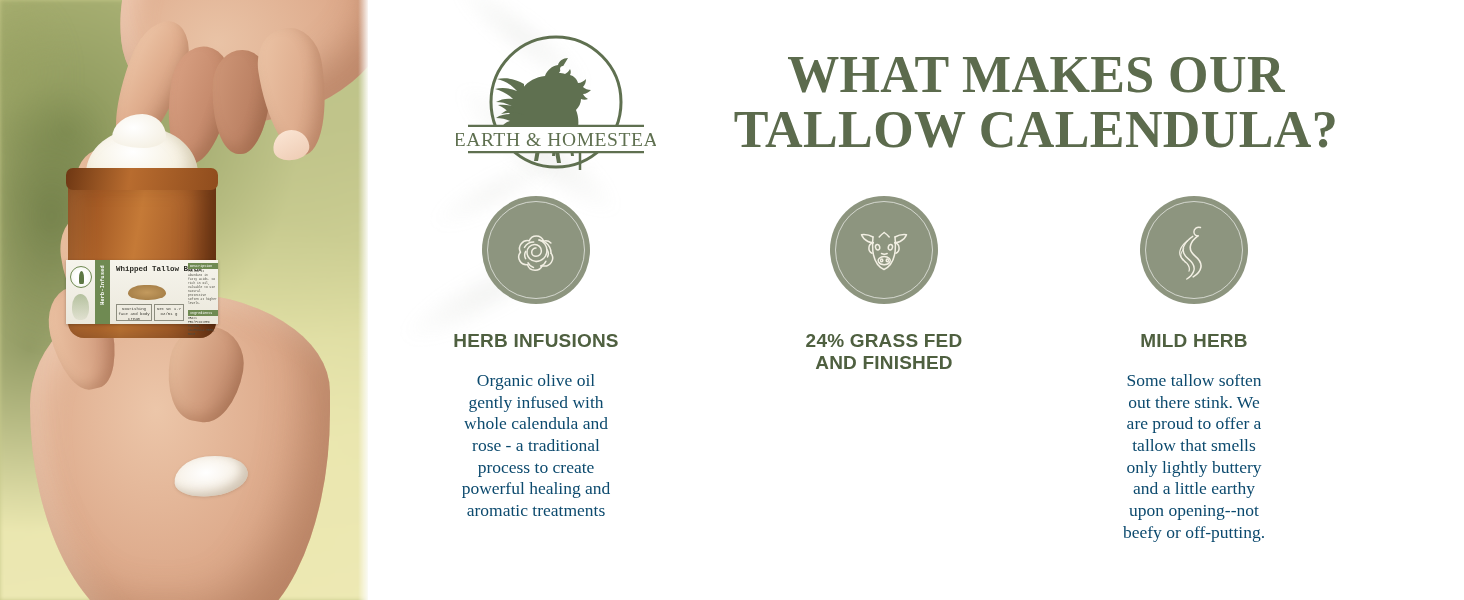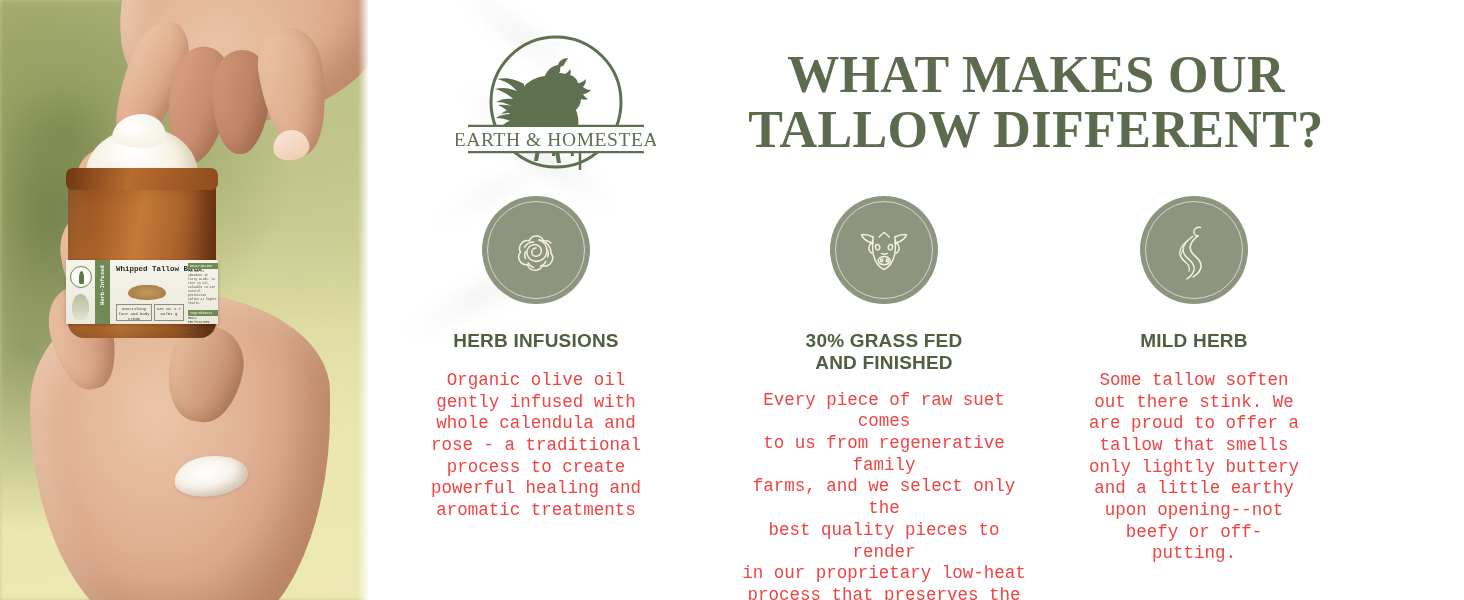--- a/index.html
+++ b/index.html
@@ -298,24 +298,24 @@
     font-family:"Liberation Sans", sans-serif;
     font-weight:700;
     font-size:19px;
     line-height:1.15;
     letter-spacing:.2px;
     color:#4f6040;
     white-space:pre-line;
   }
   .col-body {
     margin-top:18px;
-    font-family:Liberation Mono, monospace;
+    font-family:Liberation Serif, serif;
     font-size:17.5px;
     line-height:1.24;
-    color:#ef4444;
+    color:#0c4a6e;
     white-space:pre-line;
   }
   .col.c2 .col-body { margin-top:16px; font-size:17.5px; }
 </style>
 </head>
 <body>
 
 <div class="banner">
 
   <div class="photo">
@@ -393,21 +393,21 @@
           <line x1="124" y1="118" x2="124" y2="148" stroke="#5f7050" stroke-width="2.5"></line>
 
           <line x1="12" y1="104" x2="188" y2="104" stroke="#5f7050" stroke-width="2.6"></line>
           <line x1="12" y1="130" x2="188" y2="130" stroke="#5f7050" stroke-width="2.6"></line>
           <rect x="12" y="105" width="176" height="24" fill="#ffffff"></rect>
           <text x="100" y="124" text-anchor="middle" font-family="Liberation Serif, serif" font-size="19.5" letter-spacing="0.6" fill="#5f7050">HEARTH &amp; HOMESTEAD</text>
         </svg>
       </div>
 
       <h1 class="headline">WHAT MAKES OUR
-TALLOW DIFFERENT?</h1>
+TALLOW CALENDULA?</h1>
     </div>
 
     <div class="columns">
 
       <div class="col c1">
         <div class="badge">
           <svg width="64" height="64" viewBox="0 0 64 64" fill="none" stroke="#f2efe3" stroke-width="1.5" stroke-linecap="round" stroke-linejoin="round">
             <path d="M32 30c-2.4 0-4.3 1.9-4.3 4.2 0 2.3 1.9 4.1 4.3 4.1 3 0 5.4-2.4 5.4-5.3 0-3.6-3-6.5-6.6-6.5-4.3 0-7.8 3.5-7.8 7.8 0 5 4.1 9.1 9.2 9.1"></path>
             <path d="M32 43.4c6.1 0 11-4.9 11-10.9 0-5-3.4-9.2-8-10.5"></path>
             <path d="M35 22c4.6.6 8.6 3.3 10.6 7.2 1 1.9 1.5 4 1.5 6.2"></path>
@@ -445,29 +445,22 @@
             <ellipse cx="24.6" cy="25.2" rx="2.1" ry="2.8" transform="rotate(-12 24.6 25.2)"></ellipse>
             <ellipse cx="37.4" cy="25.2" rx="2.1" ry="2.8" transform="rotate(12 37.4 25.2)"></ellipse>
             <path d="M26 36.5c1.5-1.4 3.3-2.1 5.2-2.1s3.7.7 5.2 2.1c.9.9 1.1 2.3.5 3.4-.9 1.7-2.9 2.8-5.7 2.8s-4.8-1.1-5.7-2.8c-.6-1.1-.4-2.5.5-3.4z"></path>
             <ellipse cx="28.7" cy="38.4" rx="1.1" ry="1.4"></ellipse>
             <ellipse cx="34.3" cy="38.4" rx="1.1" ry="1.4"></ellipse>
             <path d="M31.2 10.5c-1.8 1.2-3.5 2.7-5 4.5"></path>
             <path d="M31.2 10.5c1.8 1.2 3.5 2.7 5 4.5"></path>
             <path d="M28.5 31.5c1.8.8 3.9.8 5.7 0"></path>
           </svg>
         </div>
-        <div class="col-title">30% GRASS FED
+        <div class="col-title">24% GRASS FED
 AND FINISHED</div>
-        <div class="col-body">Every piece of raw suet comes
-to us from regenerative family
-farms, and we select only the
-best quality pieces to render
-in our proprietary low-heat
-process that preserves the rich
-nutrients.</div>
       </div>
 
       <div class="col c3">
         <div class="badge">
           <svg width="58" height="64" viewBox="0 0 58 64" fill="none" stroke="#f2efe3" stroke-linecap="round" stroke-linejoin="round">
             <path d="M35.5 9.5c-3.4-1.1-6.7 1.3-6.6 4.4.1 2.6 2.1 4.1 4.2 4" stroke-width="1.4"></path>
             <path d="M33 17.8c-3.4 2.5-6 5.3-7.2 8.6-1.6 4.5.3 8.3 4.1 11.4 4.5 3.7 6.8 7.4 6 11.6-.7 3.8-3.6 7-7.7 9.5" stroke-width="1.6"></path>
             <path d="M27.8 18.3c-4.5 3-7.7 6.4-9.1 10.2-1.8 4.9.5 9 4.6 12.4 4.7 3.9 6.7 7.6 5.6 11.6-.9 3.3-3.5 6.2-7.1 8.5" stroke-width="1.4"></path>
             <path d="M22.6 22.8c-4 3-6.7 6.3-7.6 9.8-1.1 4.2 1 7.6 4.7 10.6 4 3.3 5.5 6.5 4.3 9.9" stroke-width="1.2"></path>
             <path d="M18.6 31c-2.2 2.6-3.2 5.2-2.6 7.8.5 2.3 2.2 4.2 4.6 5.9" stroke-width="1"></path>

